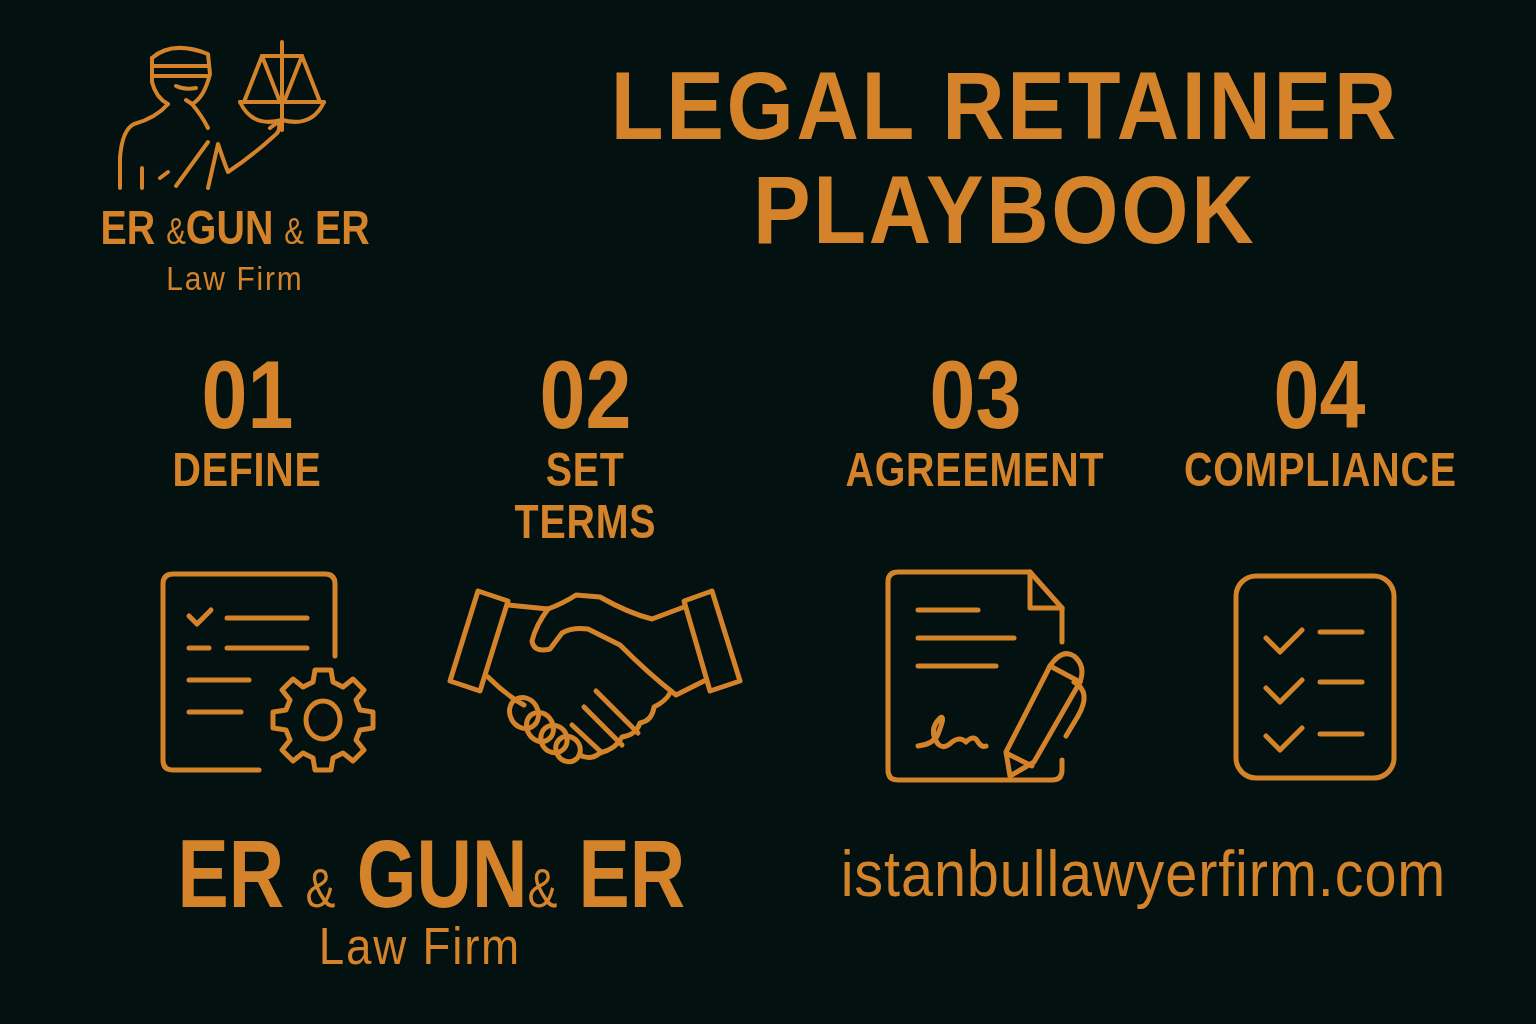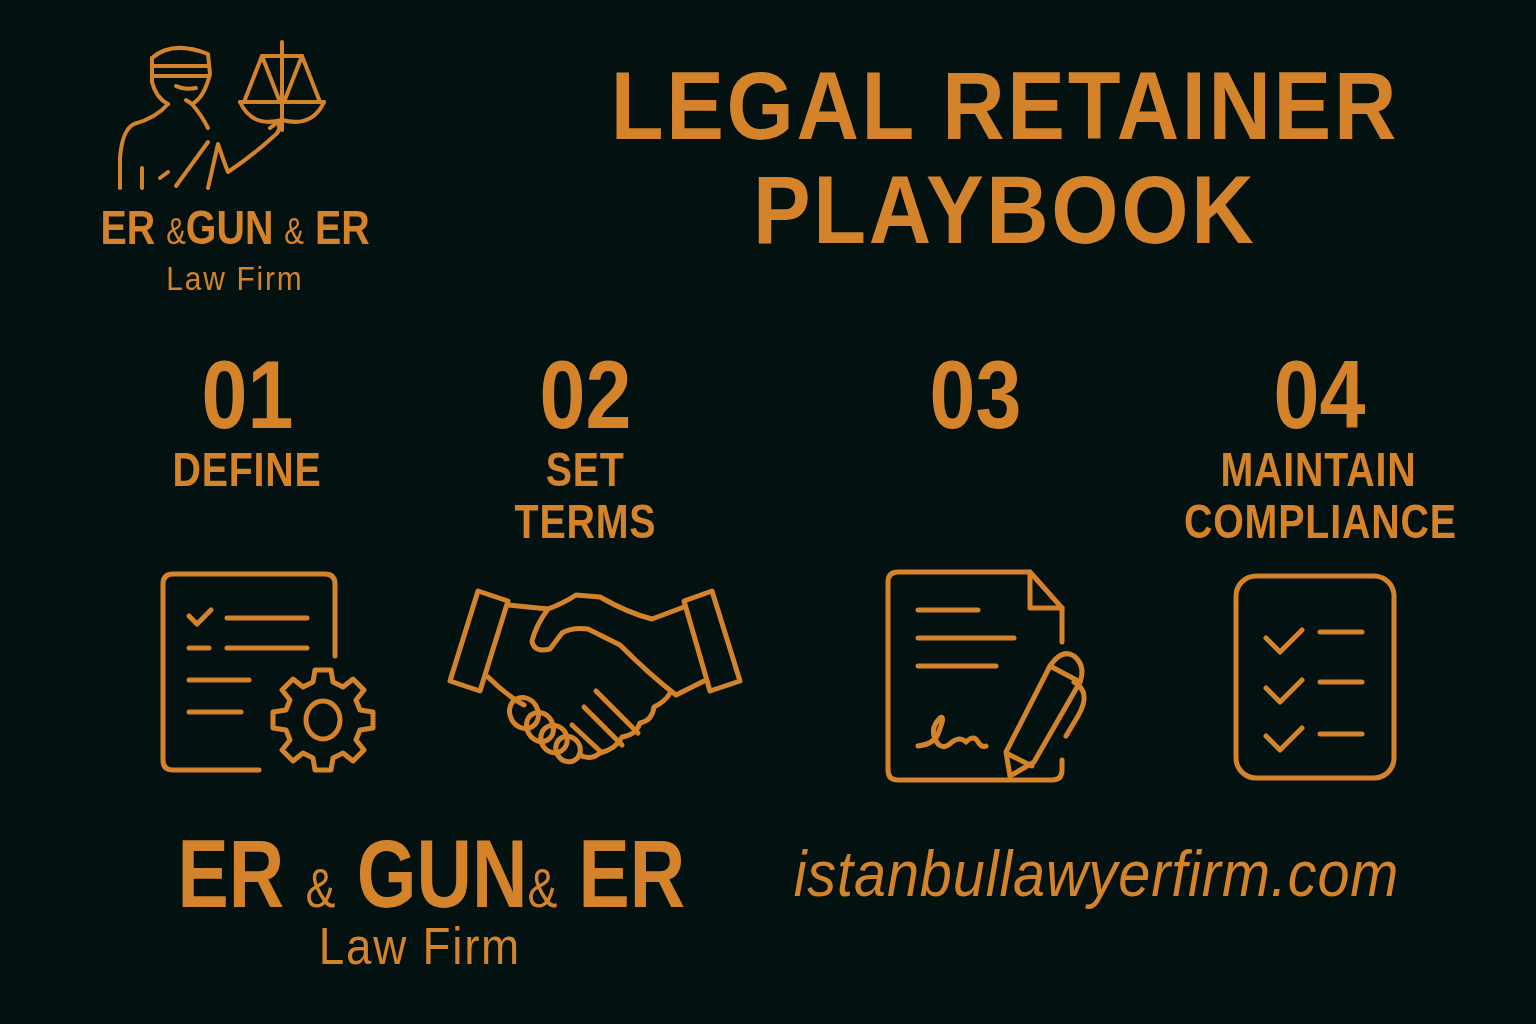--- a/index.html
+++ b/index.html
@@ -18,21 +18,21 @@
   .step .num{font-weight:700;font-size:96px;line-height:98px;}
   .step .num .cond{transform:scaleX(0.86);}
   .step .lab{font-weight:700;font-size:48px;line-height:52px;white-space:nowrap;}
   .step .lab .cond{transform:scaleX(0.82);letter-spacing:1px;}
   .icon{position:absolute;}
   .footer-name{left:114px;top:822px;width:620px;text-align:center;font-weight:700;font-size:96px;line-height:104px;white-space:nowrap;}
   .footer-name .cond{transform:scaleX(0.8);}
   .footer-name .amp{font-size:56px;}
   .footer-sub{left:110px;top:916px;width:620px;text-align:center;font-size:52px;line-height:60px;}
   .footer-sub .cond{transform:scaleX(0.88);letter-spacing:2px;}
-  .url{left:760px;top:838px;width:720px;text-align:left;font-size:64px;line-height:72px;font-style:italic;}
+  .url{left:760px;top:838px;width:720px;text-align:right;font-size:64px;line-height:72px;}
   .url .cond{transform:scaleX(0.9);letter-spacing:1px;}
 </style>
 </head>
 <body>
 
 <svg class="abs logo-svg" width="220" height="160" viewBox="0 0 220 160" fill="none" stroke="#D4832A" stroke-width="4" stroke-linecap="round" stroke-linejoin="round">
 
   <path d="M40 20 Q60 2 96 16 L98 36 Q92 60 80 66 L74 62"></path>
   <path d="M40 20 L40 44 Q44 60 56 66"></path>
   <path d="M41 28 L97 28 M41 38 L97 38"></path>
@@ -73,24 +73,24 @@
   <div class="num"><span class="cond">01</span></div>
   <div class="lab"><span class="cond">DEFINE</span></div>
 </div>
 <div class="step" style="left:420px;top:346px;">
   <div class="num"><span class="cond">02</span></div>
   <div class="lab"><span class="cond">SET</span></div>
   <div class="lab"><span class="cond">TERMS</span></div>
 </div>
 <div class="step" style="left:810px;top:346px;">
   <div class="num"><span class="cond">03</span></div>
+  <div class="lab"><span class="cond">AGREEMENT</span></div>
 </div>
 <div class="step" style="left:1154px;top:346px;">
   <div class="num"><span class="cond">04</span></div>
-  <div class="lab"><span class="cond">MAINTAIN</span></div>
   <div class="lab"><span class="cond">COMPLIANCE</span></div>
 </div>
 
 <svg class="icon" style="left:155px;top:570px;" width="230" height="210" viewBox="0 0 230 210" fill="none" stroke="#D4832A" stroke-width="5" stroke-linecap="round" stroke-linejoin="round">
   <path d="M104 200 L18 200 Q8 200 8 190 L8 14 Q8 4 18 4 L170 4 Q180 4 180 14 L180 86"></path>
   <path d="M34 46 L42 54 L56 40"></path>
   <path d="M72 48 L152 48"></path>
   <path d="M34 78 L54 78 M72 78 L152 78"></path>
   <path d="M34 110 L94 110"></path>
   <path d="M34 142 L86 142"></path>

